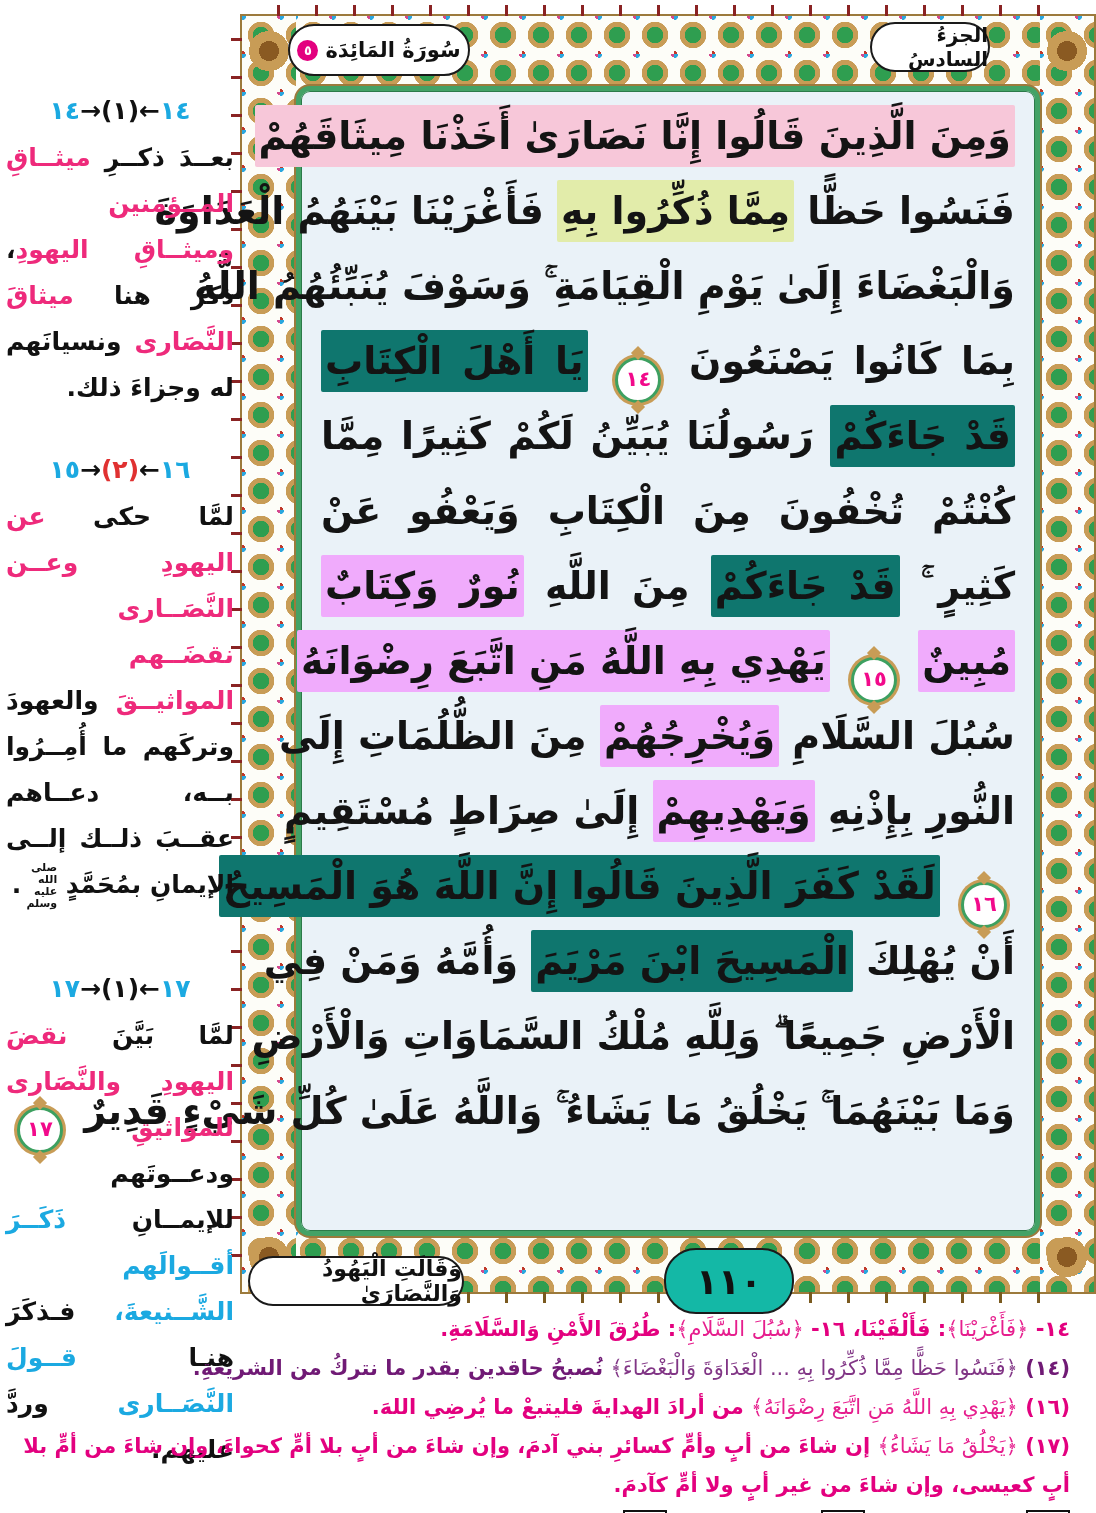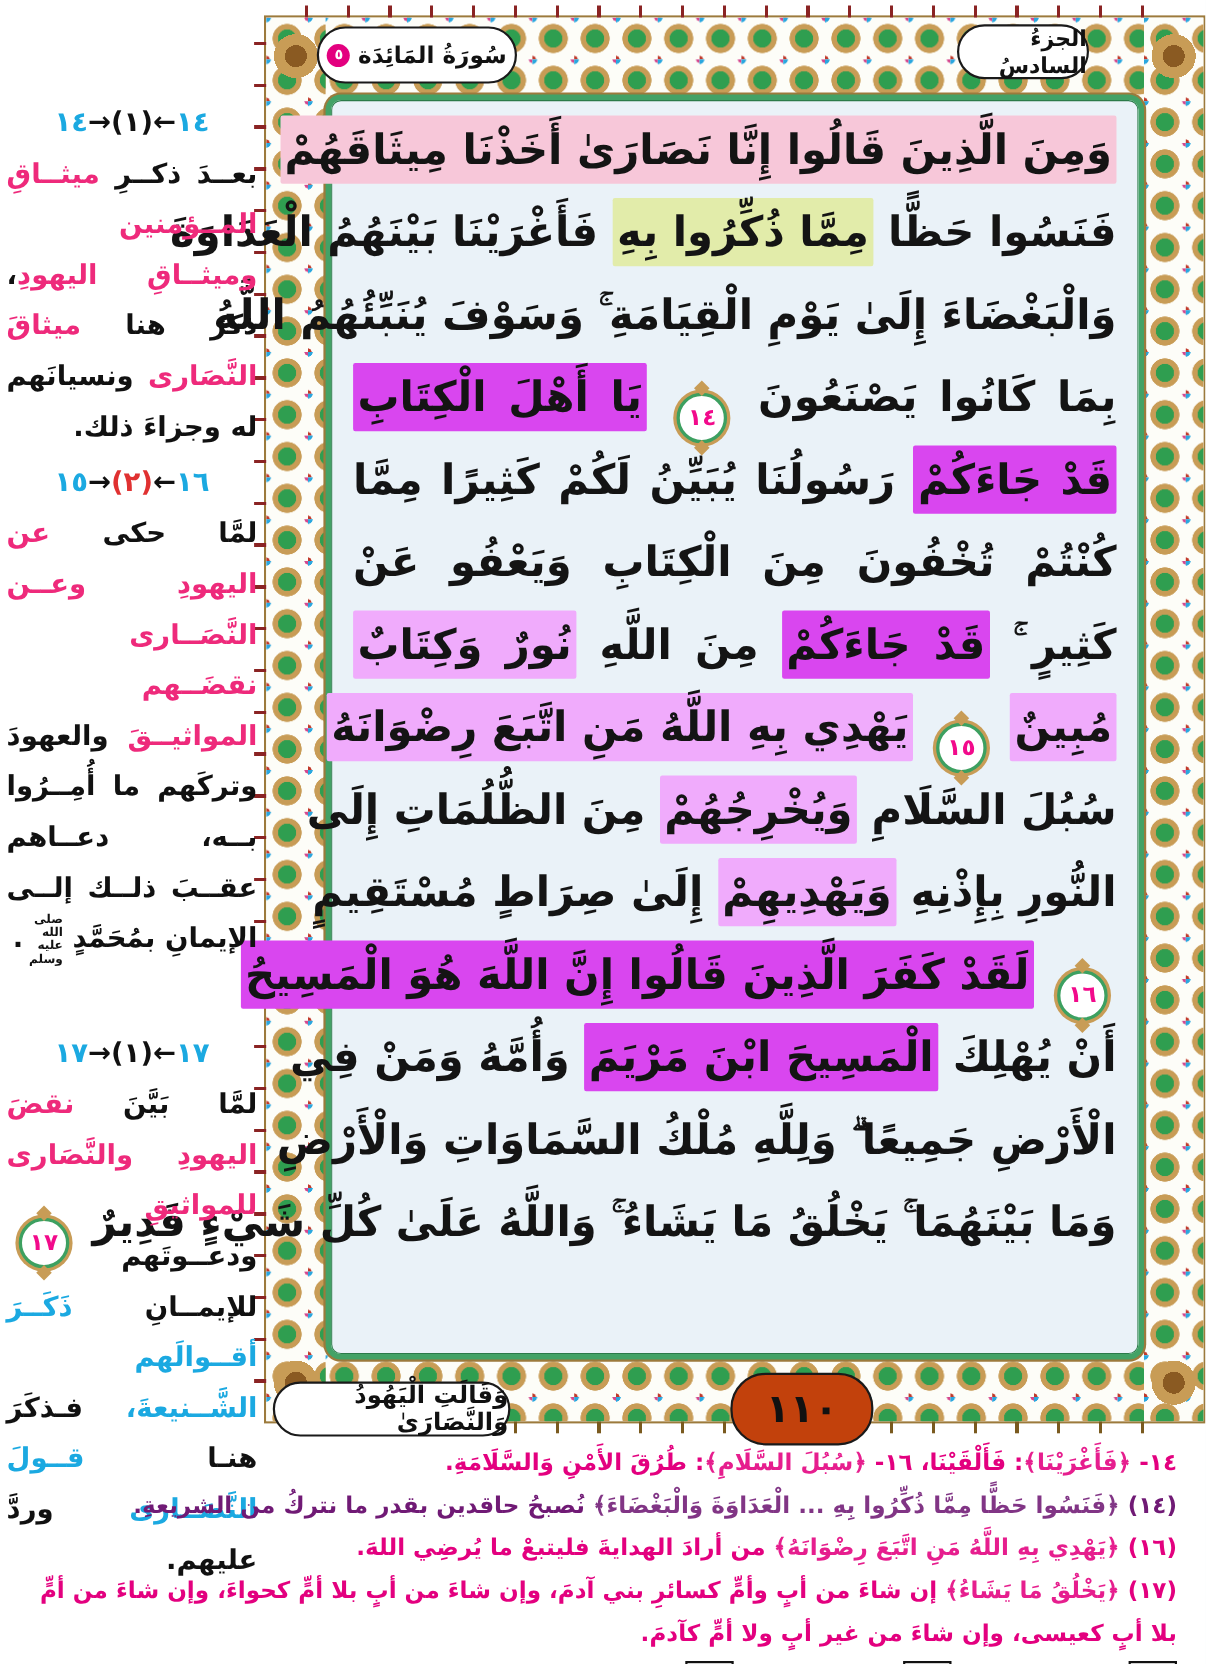--- a/index.html
+++ b/index.html
@@ -36,61 +36,61 @@
   
   #panel{position:absolute;left:54px;right:54px;top:70px;bottom:56px;
          background:#eaf2f8;border:5px solid #43a266;border-radius:14px;
          box-shadow:0 0 0 2px #9c7a3c, inset 0 0 0 1px #2c7a49;
          padding:8px 20px 4px 20px;box-sizing:border-box;}
   .qline{direction:rtl;text-align:justify;text-align-last:justify;
          line-height:75px;height:75px;font-size:38px;font-weight:700;color:#141414;
          white-space:nowrap;}
   .hl-pink{background:#f7c7d9;padding:9px 4px;border-radius:2px;}
   .hl-green{background:#e2ecaa;padding:9px 4px;border-radius:2px;}
-  .hl-yellow{background:#d946ef;padding:9px 4px;border-radius:2px;}
+  .hl-yellow{background:#0f766e;padding:9px 4px;border-radius:2px;}
   .hl-gray{background:#f0abfc;padding:9px 4px;border-radius:2px;}
 
   .vmark{display:inline-flex;align-items:center;justify-content:center;
          width:40px;height:40px;border-radius:50%;background:#fff;
          border:3px solid #3da060;box-shadow:0 0 0 3px #c89c56;
          color:#f20a8b;font-size:21px;font-weight:700;vertical-align:-12px;
          margin:0 8px;position:relative;}
   .vmark::before,.vmark::after{content:"";position:absolute;left:50%;width:10px;height:10px;
          background:#c89c56;transform:translateX(-50%) rotate(45deg);}
   .vmark::before{top:-12px;} .vmark::after{bottom:-12px;}
 
   
   .cartouche{position:absolute;background:#fff;border:2.5px solid #1a1a1a;border-radius:26px;
          display:flex;align-items:center;justify-content:center;gap:7px;
          font-weight:700;color:#111;z-index:6;direction:rtl;}
   #surah-cartouche{left:288px;top:24px;width:178px;height:48px;font-size:21px;}
   #juz-cartouche{left:870px;top:22px;width:116px;height:46px;font-size:20px;}
   #catchword-cartouche{left:248px;top:1256px;width:212px;height:46px;font-size:22px;}
-  #page-oval{position:absolute;left:664px;top:1248px;width:126px;height:62px;background:#c2410c;
+  #page-oval{position:absolute;left:664px;top:1248px;width:126px;height:62px;background:#14b8a6;
          border:2.5px solid #1a1a1a;border-radius:32px;display:flex;align-items:center;
          justify-content:center;font-size:36px;font-weight:700;color:#111;z-index:6;}
   .surah-dot{width:21px;height:21px;border-radius:50%;background:#e3007f;color:#fff;
          font-size:13px;display:inline-flex;align-items:center;justify-content:center;flex:0 0 auto;}
 
   
   #sidebar{position:absolute;left:6px;top:84px;width:228px;direction:rtl;}
   .ts-header{direction:ltr;text-align:center;font-size:25px;font-weight:700;margin-bottom:10px;
          letter-spacing:1px;}
   .ts-body{font-size:25px;font-weight:700;line-height:46px;color:#111;
          text-align:justify;}
   .c-blue{color:#1ba9e1;} .c-red{color:#e03131;} .c-black{color:#111;}
   .c-pink{color:#ee2a7b;} .c-cyan{color:#1ba9e1;}
   .sm{display:inline-block;font-size:11px;line-height:12px;width:36px;vertical-align:middle;
       text-align:right;white-space:normal;}
 
   
   #footnotes{position:absolute;left:14px;right:26px;top:1310px;direction:rtl;}
   .fn-line{font-size:21px;font-weight:700;line-height:39px;text-align:right;}
   .fn-magenta{color:#e3007f;} .fn-cyan{color:#701a75;} .fn-black{color:#111;}
-  .quote{font-weight:700;opacity:.88;}
+  .quote{font-weight:400;opacity:.88;}
   .boxed{border:2px solid #111;padding:0 7px;display:inline-block;line-height:1.15;margin-left:2px;}
 </style>
 </head>
 <body>
 
 <div id="page">
 
   <div id="frame">
     <div id="fringe-top" class="fringe"></div>
     <div id="fringe-bottom" class="fringe"></div>
@@ -132,21 +132,21 @@
   <div id="catchword-cartouche" class="cartouche">
     <span>وَقَالَتِ الْيَهُودُ وَالنَّصَارَىٰ</span>
   </div>
   <div id="page-oval">١١٠</div>
 
   <div id="sidebar">
       <div style="margin-top: 12px;">
         <div class="ts-header"><span class="c-blue">١٤</span><span class="c-black">←</span><span class="c-black">(١)</span><span class="c-black">→</span><span class="c-blue">١٤</span></div>
         <div class="ts-body"><span class="c-black">بعــدَ ذكــرِ </span><span class="c-pink">ميثــاقِ المــؤمنين وميثــاقِ اليهودِ</span><span class="c-black">، ذكرَ هنا </span><span class="c-pink">ميثاقَ النَّصَارى</span><span class="c-black"> ونسيانَهم له وجزاءَ ذلك.</span></div>
       </div>
-      <div style="margin-top: 12px;">
+      <div style="margin-top: 44px;">
         <div class="ts-header"><span class="c-blue">١٦</span><span class="c-black">←</span><span class="c-red">(٢)</span><span class="c-black">→</span><span class="c-blue">١٥</span></div>
         <div class="ts-body"><span class="c-black">لمَّا حكى </span><span class="c-pink">عن اليهودِ وعــن النَّصَــارى نقضَــهم المواثيــقَ</span><span class="c-black"> والعهودَ وتركَهم ما أُمِــرُوا بــه، دعــاهم عقــبَ ذلــك إلــى الإيمانِ بمُحَمَّدٍ </span><span class="c-black sm">صلى الله عليه وسلم</span><span class="c-black">.</span></div>
       </div>
       <div style="margin-top: 64px;">
         <div class="ts-header"><span class="c-blue">١٧</span><span class="c-black">←</span><span class="c-black">(١)</span><span class="c-black">→</span><span class="c-blue">١٧</span></div>
         <div class="ts-body"><span class="c-black">لمَّا بَيَّنَ </span><span class="c-pink">نقضَ اليهودِ والنَّصَارى للمواثيقِ</span><span class="c-black"> ودعــوتَهم للإيمــانِ </span><span class="c-cyan">ذَكَــرَ أقــوالَهم الشَّــنيعةَ،</span><span class="c-black"> فـذكَرَ هنـا </span><span class="c-cyan">قــولَ النَّصَــارى</span><span class="c-black"> وردَّ عليهم.</span></div>
       </div>
     </div>
 
   <div id="footnotes">

